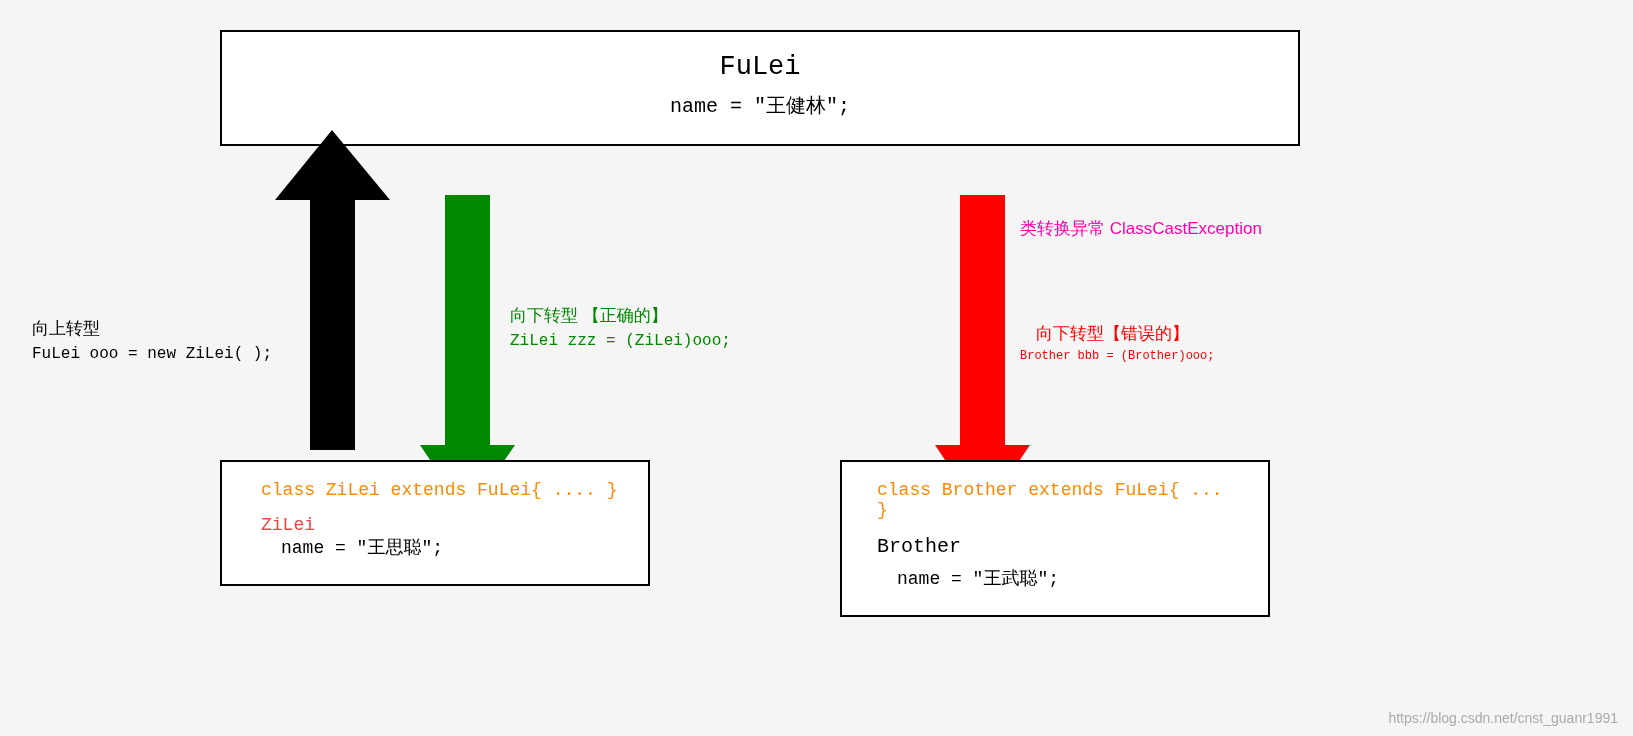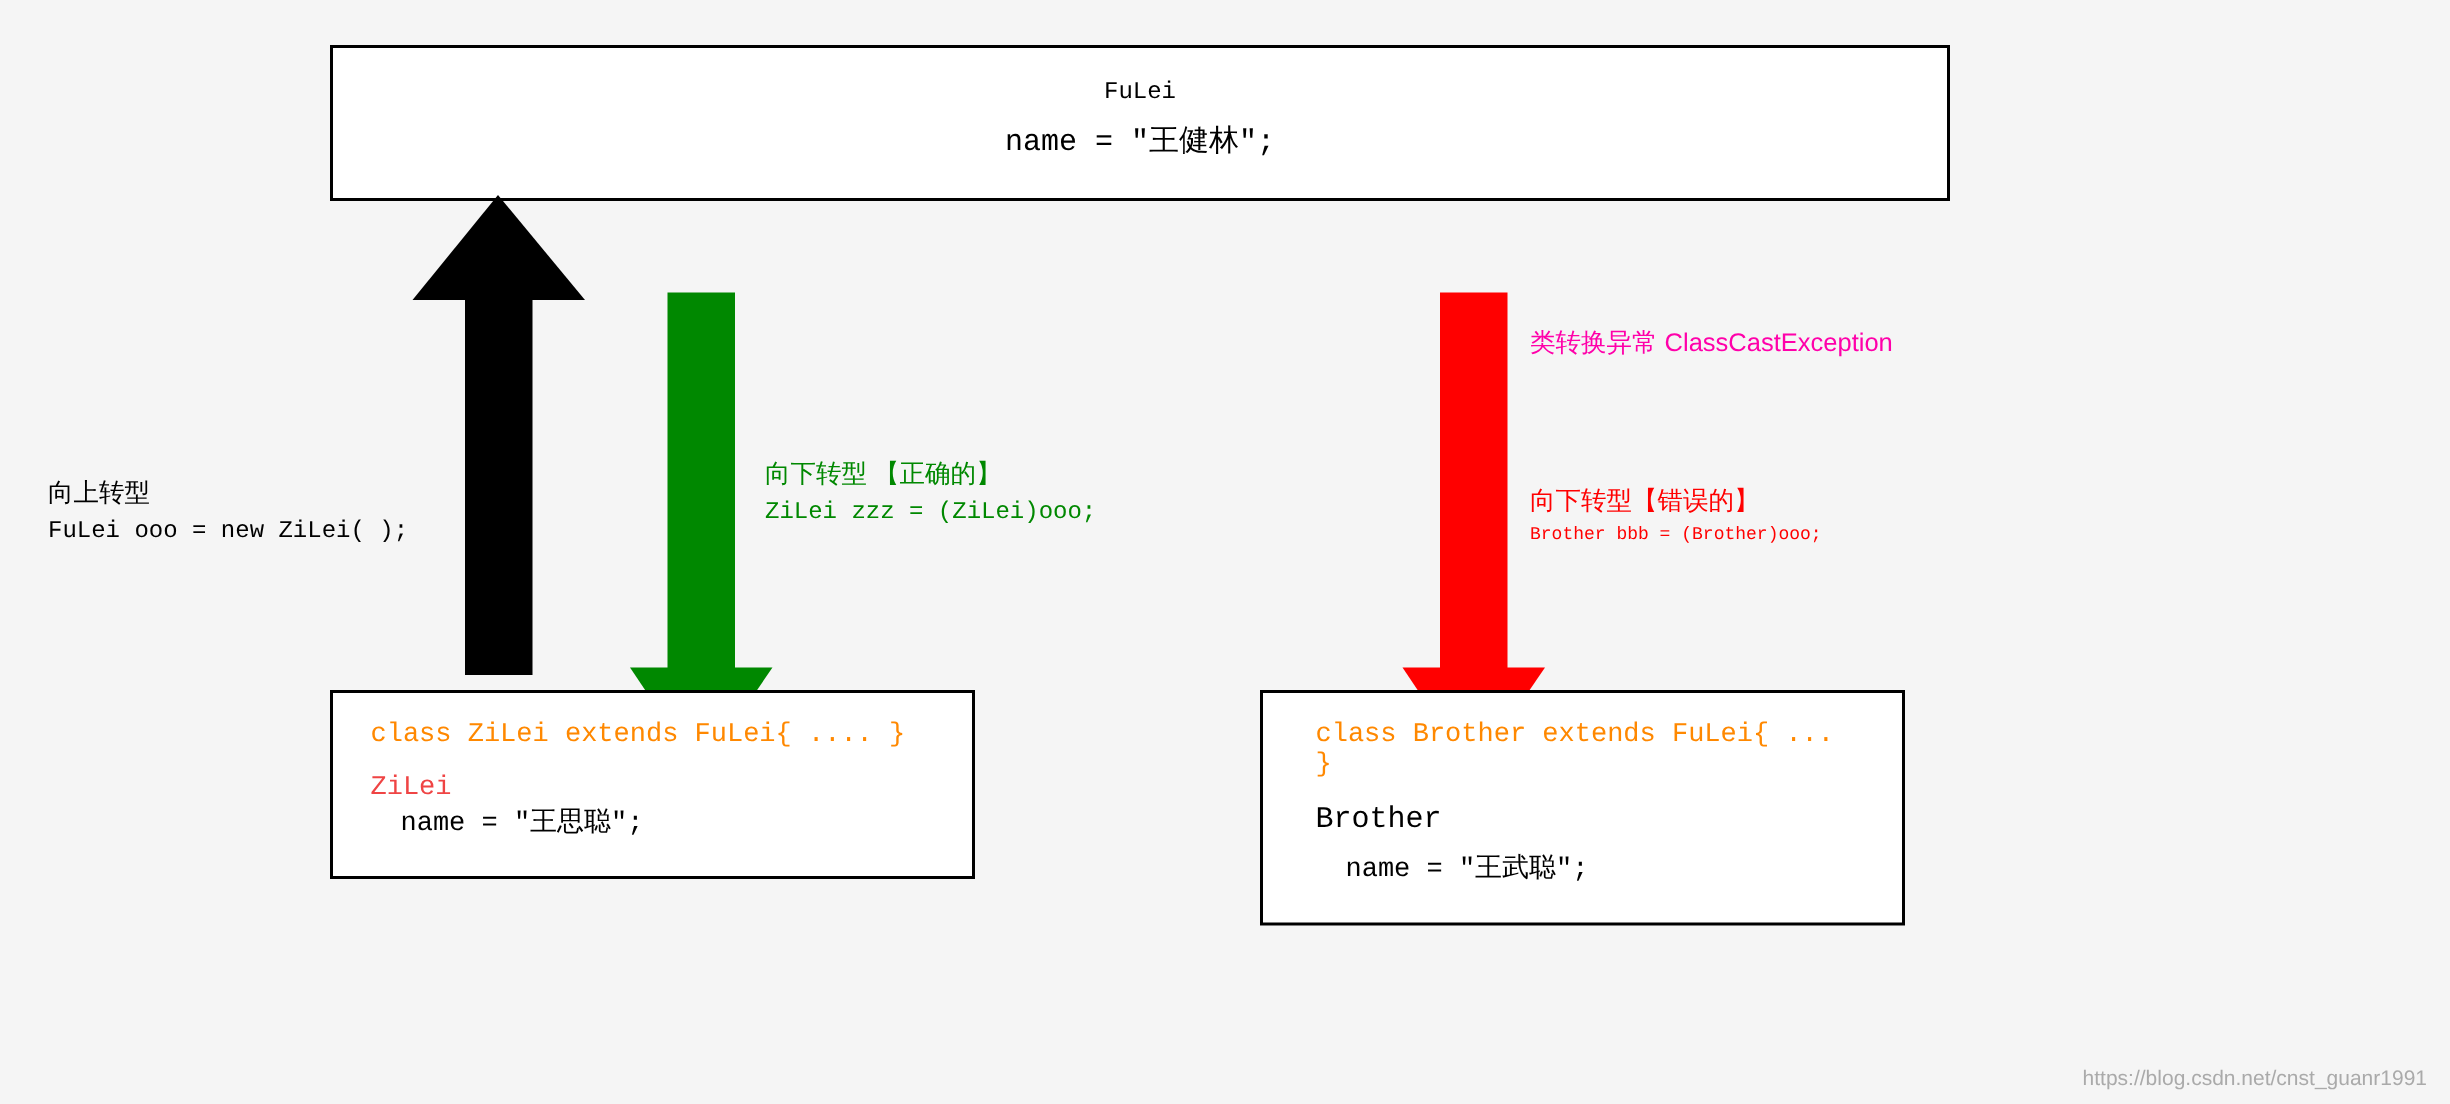--- a/index.html
+++ b/index.html
@@ -24,21 +24,21 @@
       position: absolute;
       top: 30px;
       left: 220px;
       width: 1080px;
       border: 2px solid #000;
       background: #fff;
       padding: 20px 30px 25px 30px;
     }
 
     .fulei-box .class-name {
-      font-size: 16px;
+      font-size: 27px;
       color: #000;
       display: block;
       text-align: center;
       margin-bottom: 10px;
     }
 
     .fulei-box .field {
       font-size: 20px;
       color: #000;
       display: block;
@@ -46,21 +46,21 @@
     }
 
     
     .zilei-box {
       position: absolute;
       top: 460px;
       left: 220px;
       width: 430px;
       border: 2px solid #000;
       background: #fff;
-      padding: 18px 25px 25px 25px;
+      padding: 18px 25px 25px 39px;
     }
 
     .zilei-box .class-decl {
       font-size: 18px;
       color: #ff8800;
       display: block;
       margin-bottom: 15px;
     }
 
     .zilei-box .class-name {
@@ -205,21 +205,21 @@
   <div class="label-downcast-correct">
     <span style="display:block;">向下转型  【正确的】</span>
     <span style="display:block; font-family:'Courier New',monospace; font-size:16px;">ZiLei   zzz = (ZiLei)ooo;</span>
   </div>
 
   <div class="label-exception">
     <span>类转换异常  ClassCastException</span>
   </div>
 
   <div class="label-downcast-wrong">
-    <span style="display:block;">向下转型【错误的】</span>
+    <span style="display:block;margin-left:16px;">向下转型【错误的】</span>
     <span style="display:block; font-family:'Courier New',monospace; font-size:12px;text-align:right;">Brother  bbb = (Brother)ooo;</span>
   </div>
 
   <div class="zilei-box">
     <span class="class-decl">class  ZiLei  extends  FuLei{ .... }</span>
     <span class="class-name">ZiLei</span>
     <span class="field">name =  "王思聪";</span>
   </div>
 
   <div class="brother-box">

